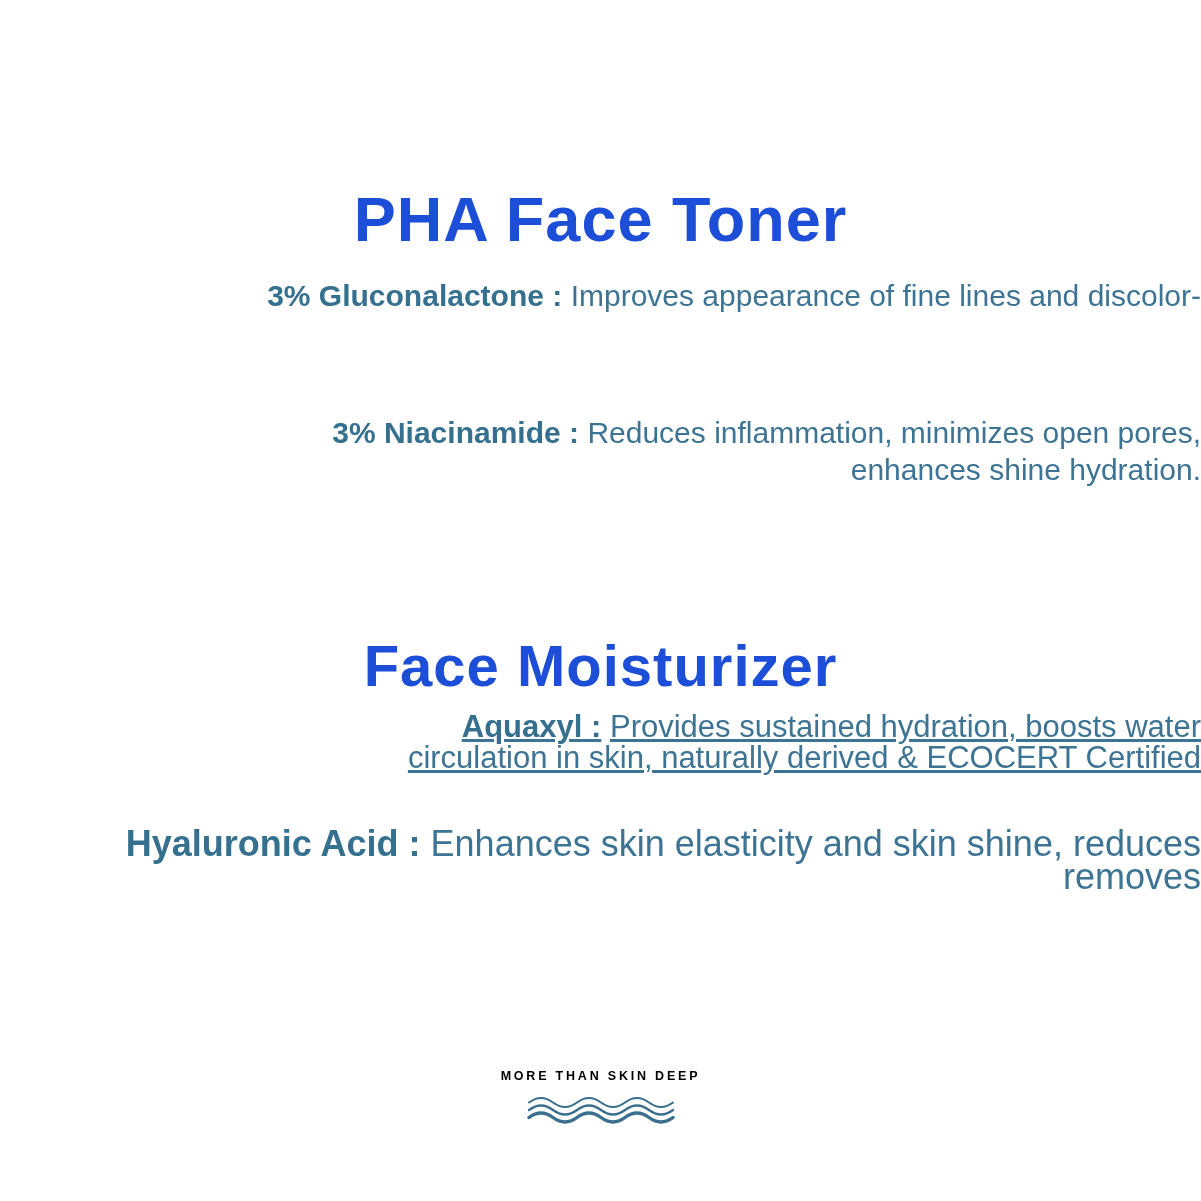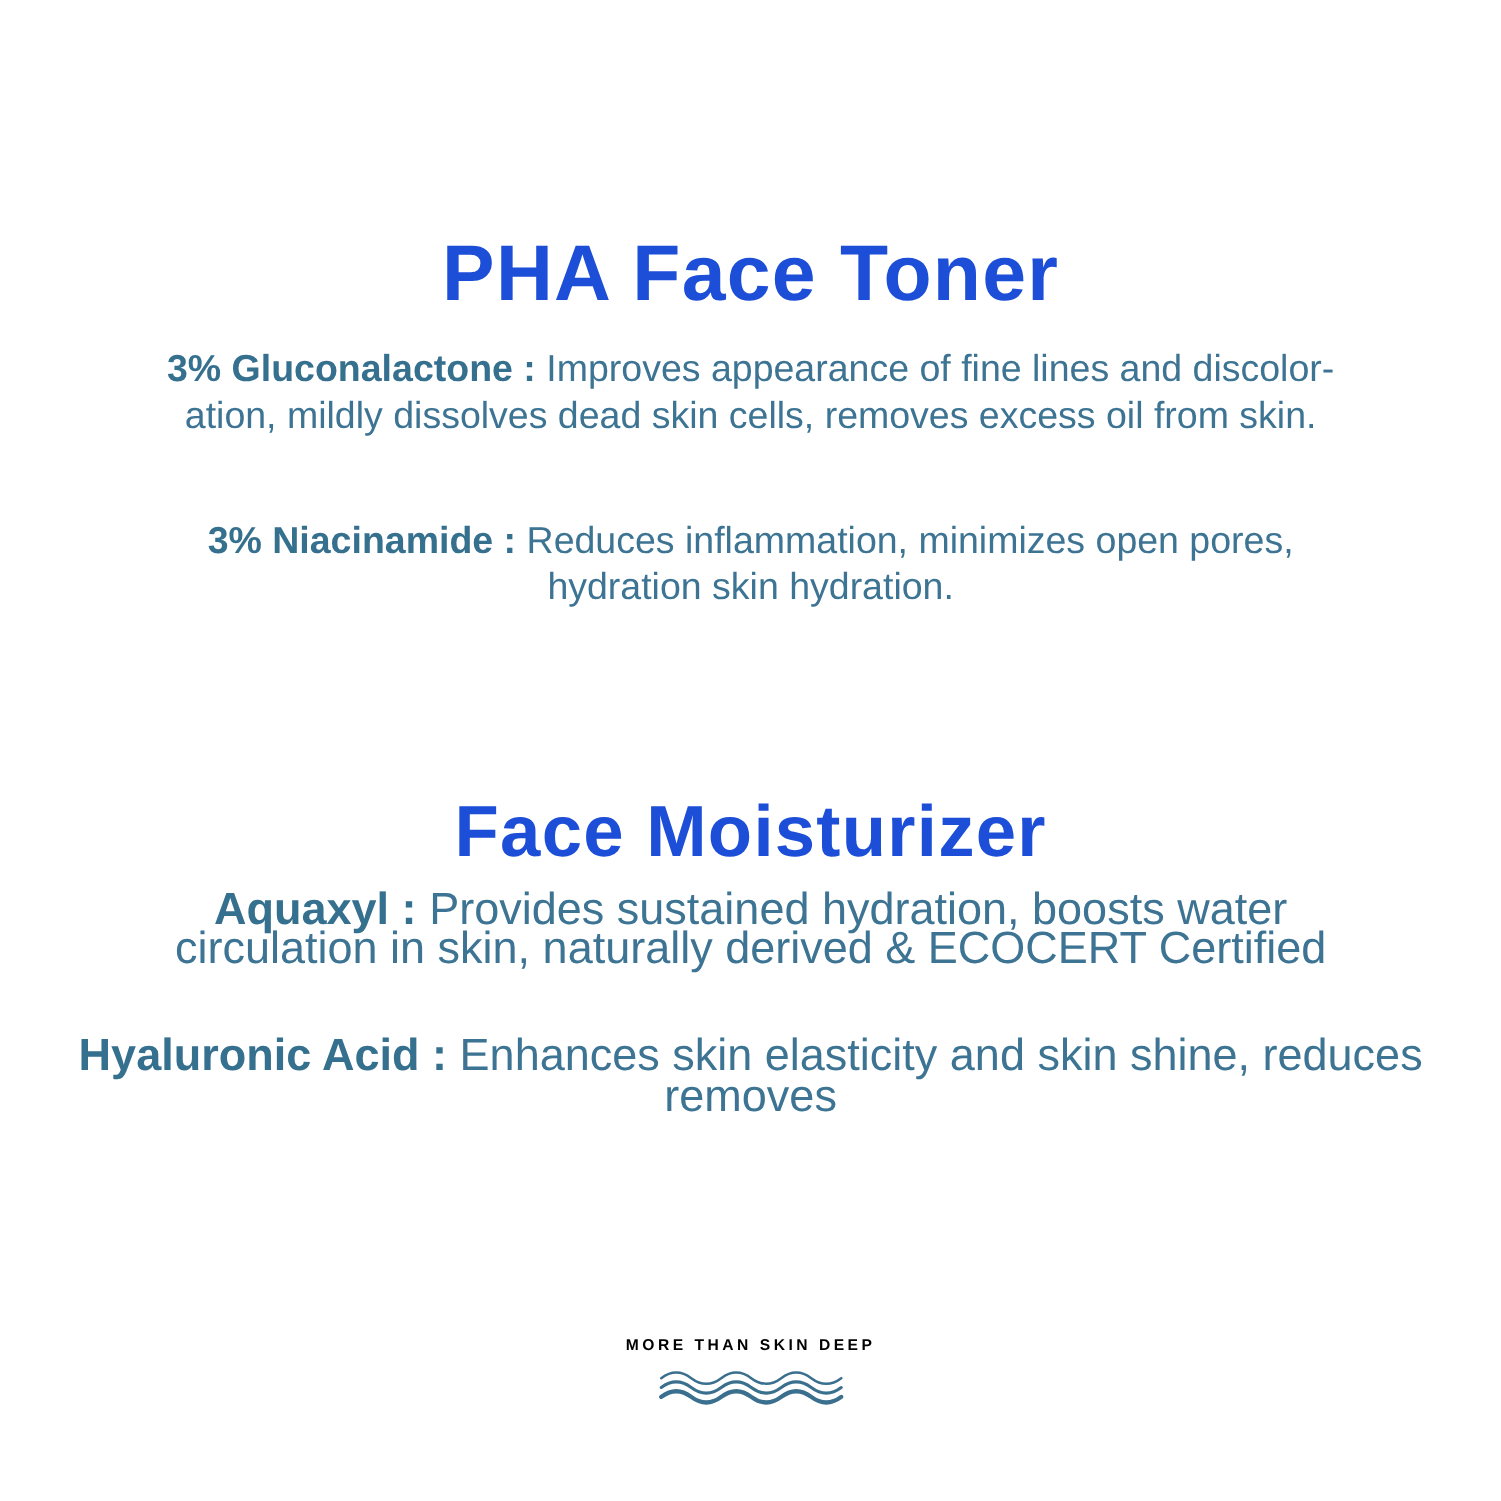--- a/index.html
+++ b/index.html
@@ -23,24 +23,24 @@
     margin: 0;
   }
   .title {
     font-weight: 700;
     color: #1d4ed8;
     letter-spacing: 1px;
     line-height: 1;
   }
   .t1 { top: 188px; font-size: 63px; }
   .t2 { top: 637px; font-size: 58px; }
-  .para { color: #3d7493; }
+  .para { color: #3d7493; text-align: right; }
   .p1 { top: 277px; font-size: 30px; line-height: 37px; }
   .p2 { top: 414px; font-size: 30px; line-height: 37px; }
-  .p3 { top: 711px; font-size: 36px; line-height: 31px; }
+  .p3 { top: 711px; font-size: 31px; line-height: 31px; text-decoration: underline; }
   .p4 { top: 827px; font-size: 36px; line-height: 33px; }
   .line { display: block; }
   .label {
     font-weight: 700;
     color: #36708f;
     margin-right: 0.28em;
   }
   .tagline {
     top: 1069px;
     font-size: 12.5px;
@@ -60,26 +60,25 @@
 </style>
 </head>
 <body>
 
 <div class="canvas">
 
   <h1 class="block title t1">PHA Face Toner</h1>
 
   <p class="block para p1">
     <span class="line"><span class="label">3% Gluconalactone :</span><span>Improves appearance of fine lines and discolor-</span></span>
-    <span class="line">ation, mildly dissolves dead skin cells, removes excess oil from skin.</span>
   </p>
 
   <p class="block para p2">
     <span class="line"><span class="label">3% Niacinamide :</span><span>Reduces inflammation, minimizes open pores,</span></span>
-    <span class="line">hydration skin hydration.</span>
+    <span class="line">enhances shine hydration.</span>
   </p>
 
   <h2 class="block title t2">Face Moisturizer</h2>
 
   <p class="block para p3">
     <span class="line"><span class="label">Aquaxyl :</span><span>Provides sustained hydration, boosts water</span></span>
     <span class="line">circulation in skin, naturally derived &amp; ECOCERT Certified</span>
   </p>
 
   <p class="block para p4">

